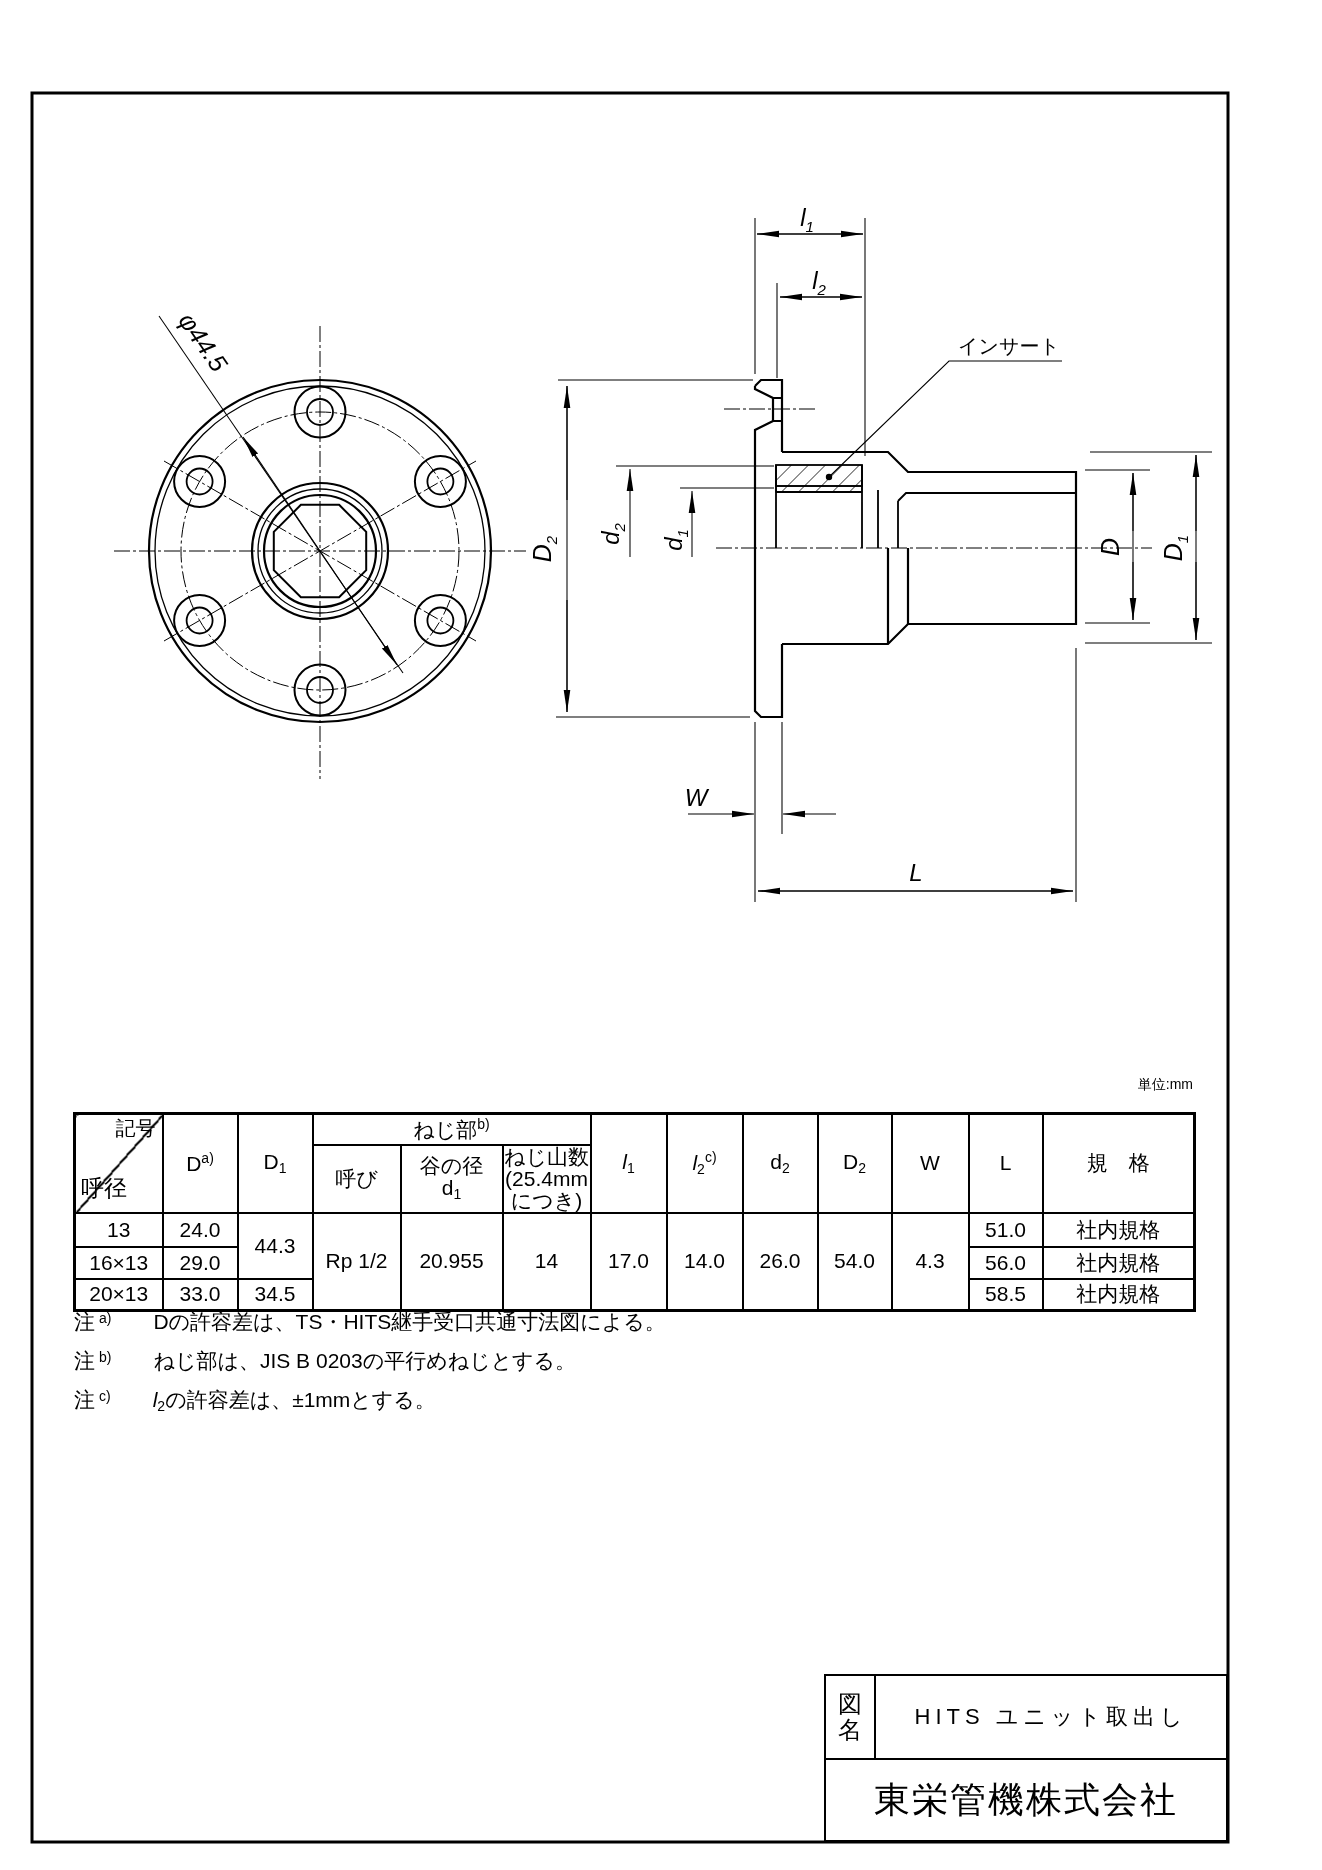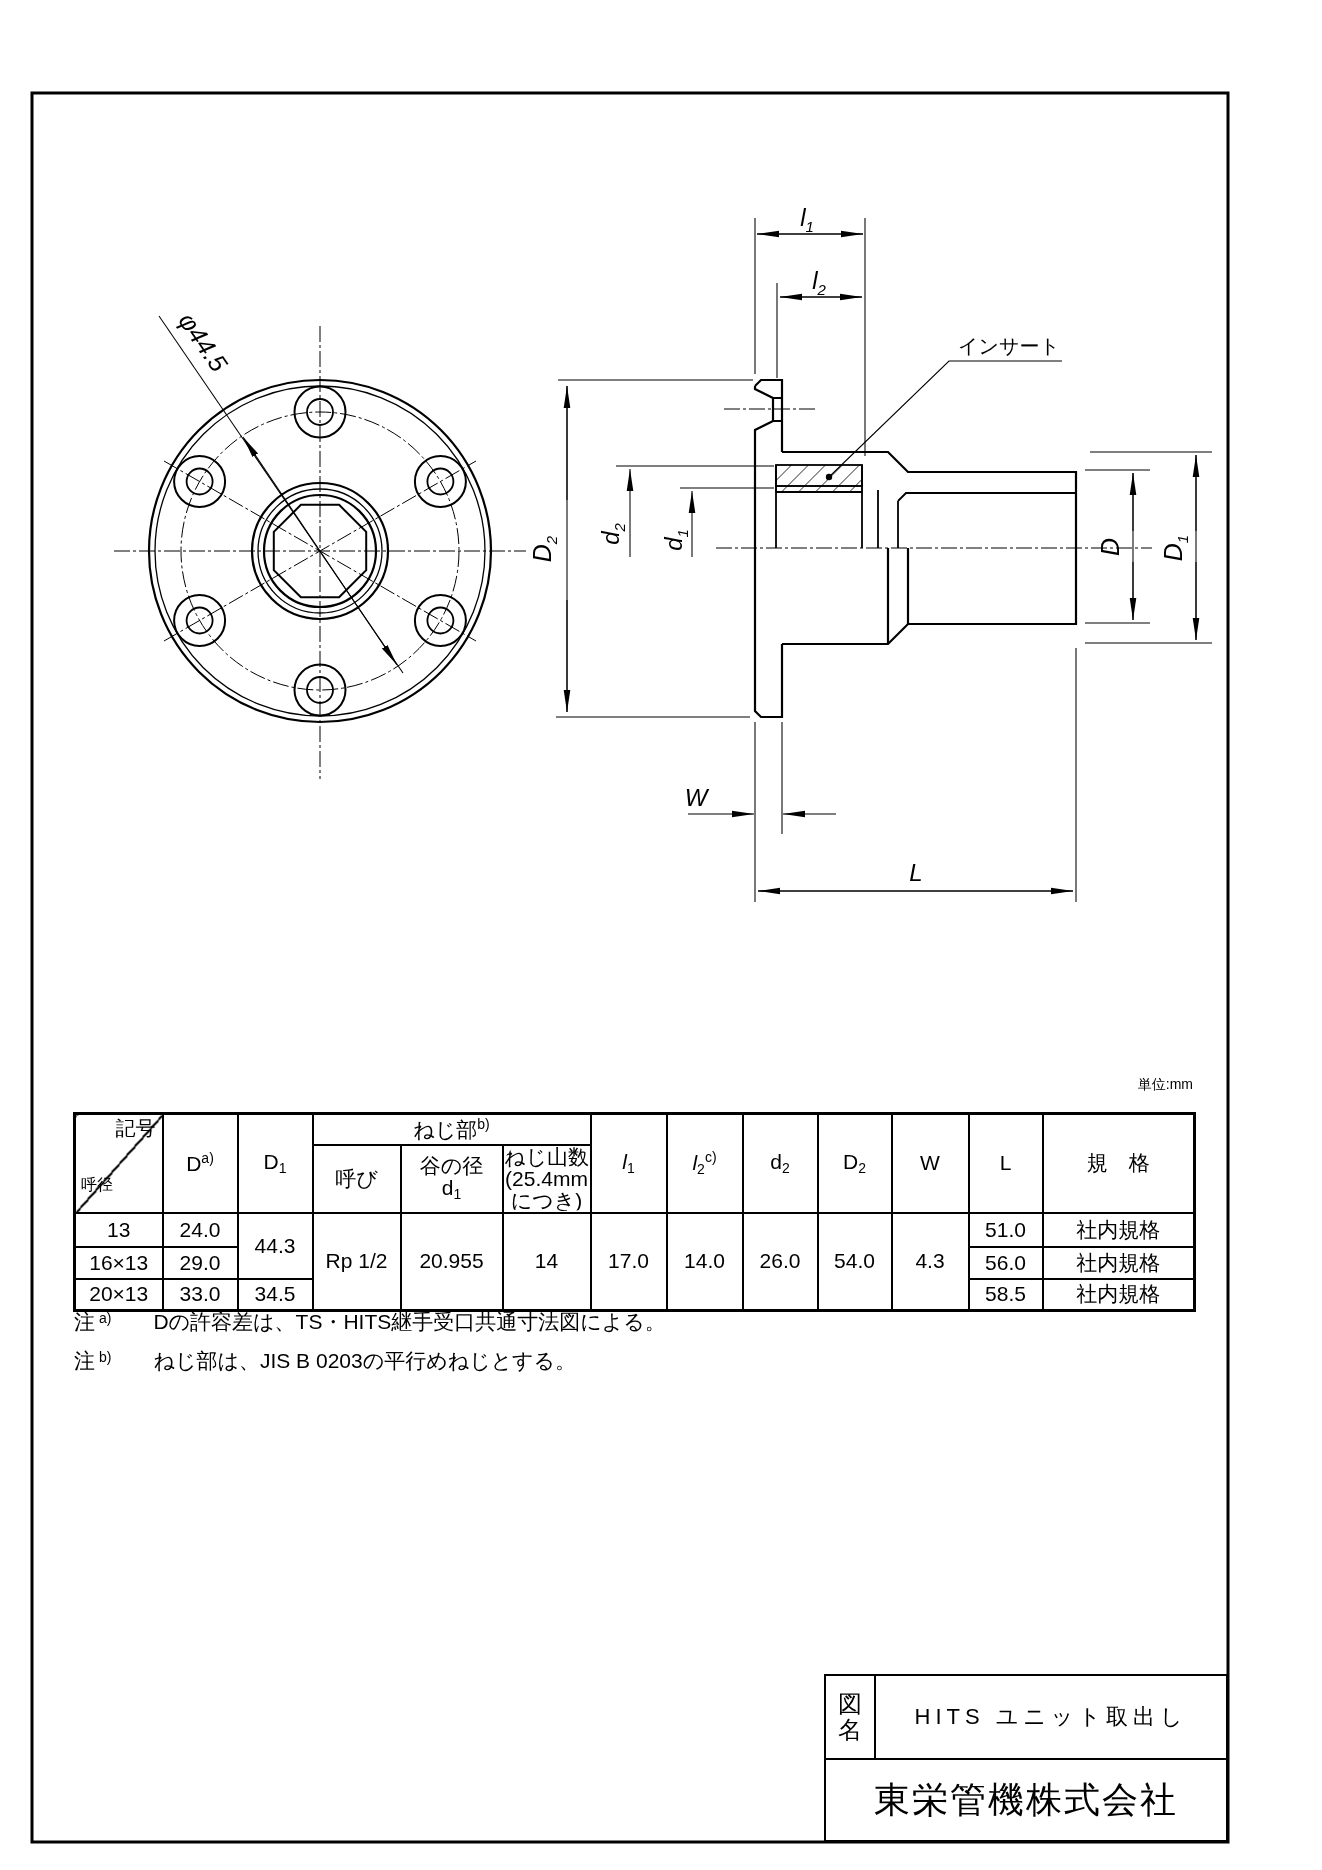--- a/index.html
+++ b/index.html
@@ -16,25 +16,25 @@
   #dim-table-wrap{position:absolute;left:73px;top:1112px;}
   table.dim{border-collapse:collapse;table-layout:fixed;}
   table.dim td{border:2px solid #000;padding:0;font-size:21px;line-height:1.05;
                text-align:center;vertical-align:middle;overflow:hidden;}
   table.dim{border:3px solid #000;}
   td.num{text-align:right;padding-right:7px;}
   td.vtop{vertical-align:top;padding-top:4px;}
   td.name{text-align:left;padding-left:5px;}
   .hsub{font-size:14px;vertical-align:-4px;}
   .hsup{font-size:14px;vertical-align:8px;}
-  .smallcell{font-size:15px;line-height:1.08;border-radius:17px;}
+  .smallcell{font-size:15px;line-height:1.08;}
   .corner{position:relative;
      background-image:linear-gradient(to bottom right,transparent 49.2%,#000 49.2%,#000 50.8%,transparent 50.8%);}
   .corner .tr{position:absolute;top:3px;right:6px;font-size:20px;margin-left:19px;}
-  .corner .bl{position:absolute;bottom:18px;left:5px;font-size:16px;}
+  .corner .bl{position:absolute;bottom:12px;left:5px;font-size:23px;}
 
   #unit-label{position:absolute;left:993px;top:1076px;width:200px;text-align:right;font-size:14px;}
 
   
   #notes{position:absolute;left:74px;top:1308px;font-size:21px;}
   #notes .note-line{height:39px;white-space:nowrap;}
   #notes .nsup{font-size:14px;vertical-align:6px;margin-left:4px;}
   #notes .ntext{margin-left:42px;}
   .ital{font-style:italic;}
   .nsub{font-size:14px;vertical-align:-4px;}
@@ -318,20 +318,23 @@
     </table>
   </div>
 
   <div id="notes">
     <div class="note-line">
       <span>注</span><span class="nsup">a)</span><span class="ntext">Dの許容差は、TS・HITS継手受口共通寸法図による。</span>
     </div>
     <div class="note-line">
       <span>注</span><span class="nsup">b)</span><span class="ntext">ねじ部は、JIS B 0203の平行めねじとする。</span>
     </div>
+    <div class="note-line">
+      <span>注</span><span class="nsup">c)</span><span class="ntext ital">l</span><span class="nsub">2</span><span>の許容差は、±1mmとする。</span>
+    </div>
   </div>
 
   <div id="title-block">
     <div id="tb-top">
       <div id="tb-zumei">
         <span>図</span>
         <span>名</span>
       </div>
       <div id="tb-title">HITS ユニット取出し</div>
     </div>

